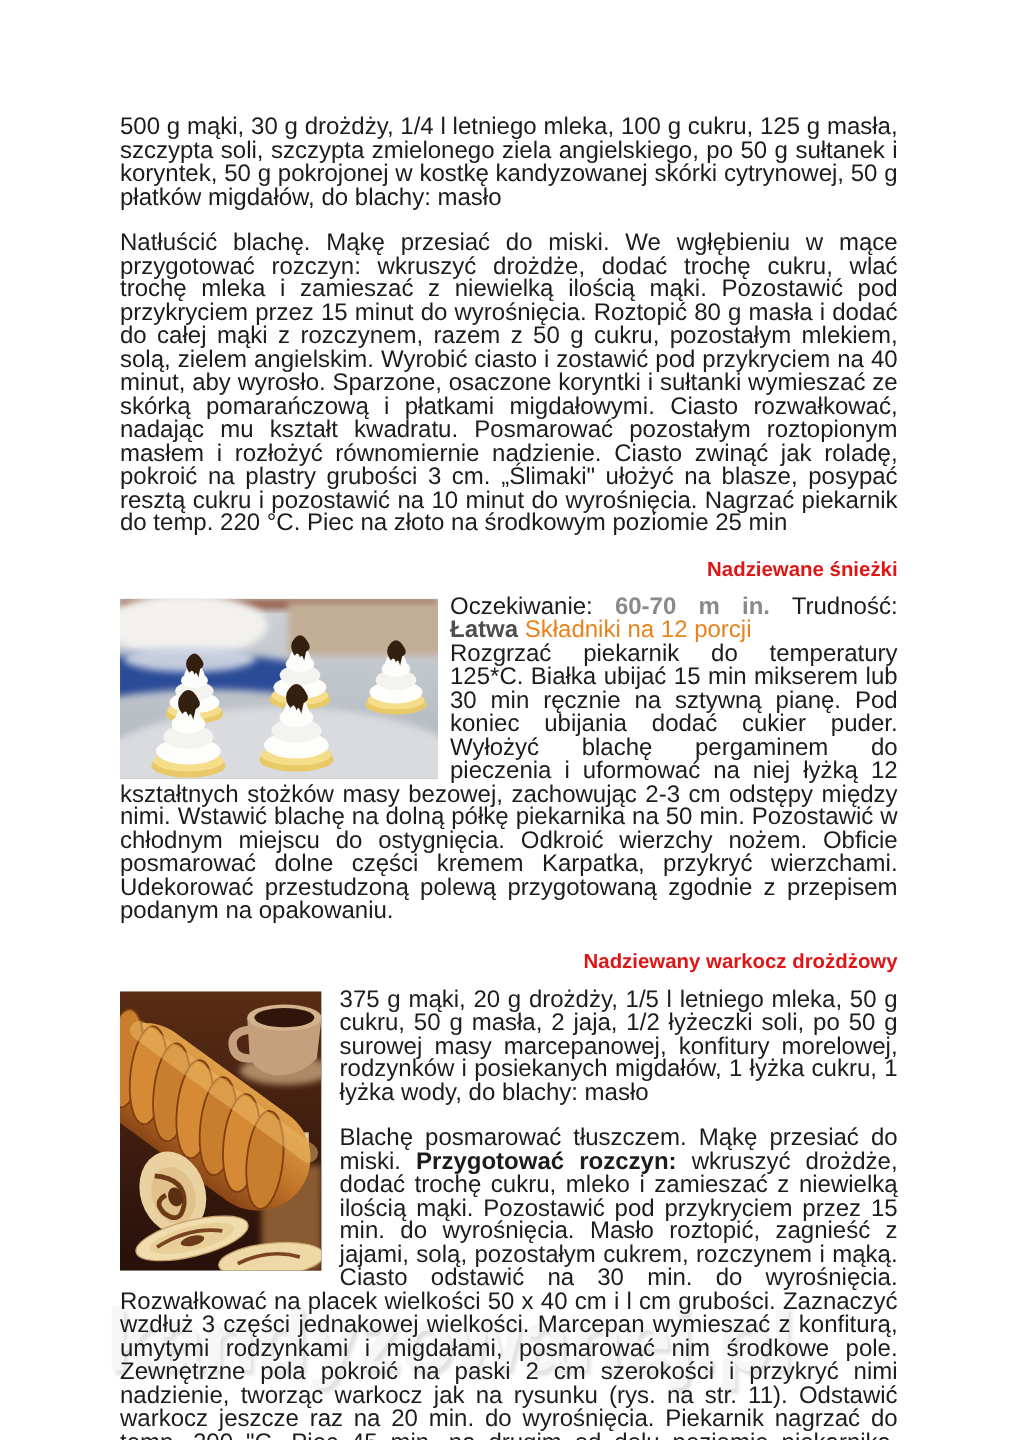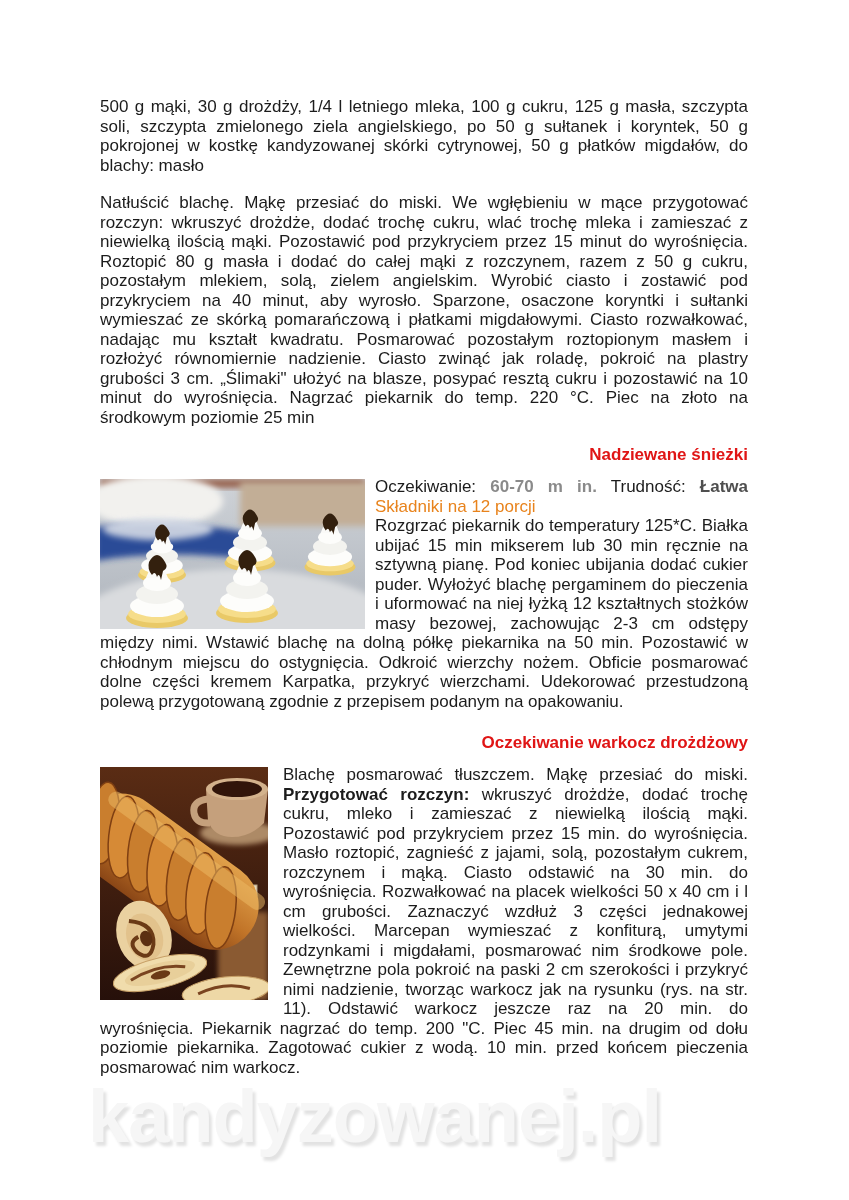--- a/index.html
+++ b/index.html
@@ -2,21 +2,21 @@
 <html lang="pl"><head>
 <meta charset="utf-8">
 <style>
   html,body{margin:0;padding:0;background:#ffffff;}
   .page{
     position:relative;width:849px;height:1200px;background:#ffffff;
     font-family:"Liberation Sans", sans-serif;overflow:hidden;
   }
   .content{position:absolute;left:100px;top:97px;width:648px;z-index:2;}
   p.para{
-    margin:0 0 18px 0;font-size:17px;line-height:19.5px;
+    margin:0 0 18px 0;font-size:20px;line-height:19.5px;
     text-align:justify;color:#1c1c1c;
   }
   p.tight{margin-bottom:0;}
   h2.recipe-title{
     margin:4px 0 12px 0;font-size:17px;line-height:20px;
     color:#e01515;font-weight:bold;text-align:right;
   }
   .recipe-body::after{content:"";display:block;clear:both;}
   .photo{float:left;background:#ccc;overflow:hidden;}
   .photo svg{display:block;}
@@ -116,21 +116,21 @@
           </g>
         </svg>
       </div>
 
       <p class="para tight"><span>Oczekiwanie: </span><span class="gray-b">60-70 m in.</span><span> Trudność: </span><span class="dark-b">Łatwa</span><span> </span><span class="orange">Składniki na 12 porcji</span></p>
 
 
       <p class="para">Rozgrzać piekarnik do temperatury 125*C. Białka ubijać 15 min mikserem lub 30 min ręcznie na sztywną pianę. Pod koniec ubijania dodać cukier puder. Wyłożyć blachę pergaminem do pieczenia i uformować na niej łyżką 12 kształtnych stożków masy bezowej, zachowując 2-3 cm odstępy między nimi. Wstawić blachę na dolną półkę piekarnika na 50 min. Pozostawić w chłodnym miejscu do ostygnięcia. Odkroić wierzchy nożem. Obficie posmarować dolne części kremem Karpatka, przykryć wierzchami. Udekorować przestudzoną polewą przygotowaną zgodnie z przepisem podanym na opakowaniu.</p>
     </div>
 
-    <h2 class="recipe-title">Oczekiwanie warkocz drożdżowy</h2>
+    <h2 class="recipe-title">Nadziewany warkocz drożdżowy</h2>
 
     <div class="recipe-body">
       <div class="photo photo2">
 
         <svg width="168" height="233" viewBox="0 0 168 233" preserveAspectRatio="none">
           <defs>
             <linearGradient id="bg2" x1="0" y1="0" x2="0" y2="1">
               <stop offset="0" stop-color="#5a2c14"></stop>
                 <stop offset="1" stop-color="#26100a"></stop>
             </linearGradient>
@@ -185,18 +185,19 @@
             <path d="M30,206 Q60,196 86,206" stroke="#7a4420" stroke-width="3" fill="none"></path>
             <ellipse cx="60" cy="208" rx="10" ry="4" fill="#6b3a16"></ellipse>
           </g>
           <g transform="rotate(-6 126 224)">
             <ellipse cx="126" cy="224" rx="44" ry="14" fill="#eed8a6" stroke="#c8a168"></ellipse>
             <path d="M98,224 Q126,214 150,224" stroke="#7a4420" stroke-width="3" fill="none"></path>
           </g>
         </svg>
       </div>
 
+      <p class="para">375 g mąki, 20 g drożdży, 1/5 l letniego mleka, 50 g cukru, 50 g masła, 2 jaja, 1/2 łyżeczki soli, po 50 g surowej masy marcepanowej, konfitury morelowej, rodzynków i posiekanych migdałów, 1 łyżka cukru, 1 łyżka wody, do blachy: masło</p>
 
       <p class="para"><span>Blachę posmarować tłuszczem. Mąkę przesiać do miski. </span><span class="b">Przygotować rozczyn:</span><span> wkruszyć drożdże, dodać trochę cukru, mleko i zamieszać z niewielką ilością mąki. Pozostawić pod przykryciem przez 15 min. do wyrośnięcia. Masło roztopić, zagnieść z jajami, solą, pozostałym cukrem, rozczynem i mąką. Ciasto odstawić na 30 min. do wyrośnięcia. Rozwałkować na placek wielkości 50 x 40 cm i l cm grubości. Zaznaczyć wzdłuż 3 części jednakowej wielkości. Marcepan wymieszać z konfiturą, umytymi rodzynkami i migdałami, posmarować nim środkowe pole. Zewnętrzne pola pokroić na paski 2 cm szerokości i przykryć nimi nadzienie, tworząc warkocz jak na rysunku (rys. na str. 11). Odstawić warkocz jeszcze raz na 20 min. do wyrośnięcia. Piekarnik nagrzać do temp. 200 "C. Piec 45 min. na drugim od dołu poziomie piekarnika. Zagotować cukier z wodą. 10 min. przed końcem pieczenia posmarować nim warkocz.</span></p>
     </div>
 
   </div>
 </div>
 
 </body></html>

